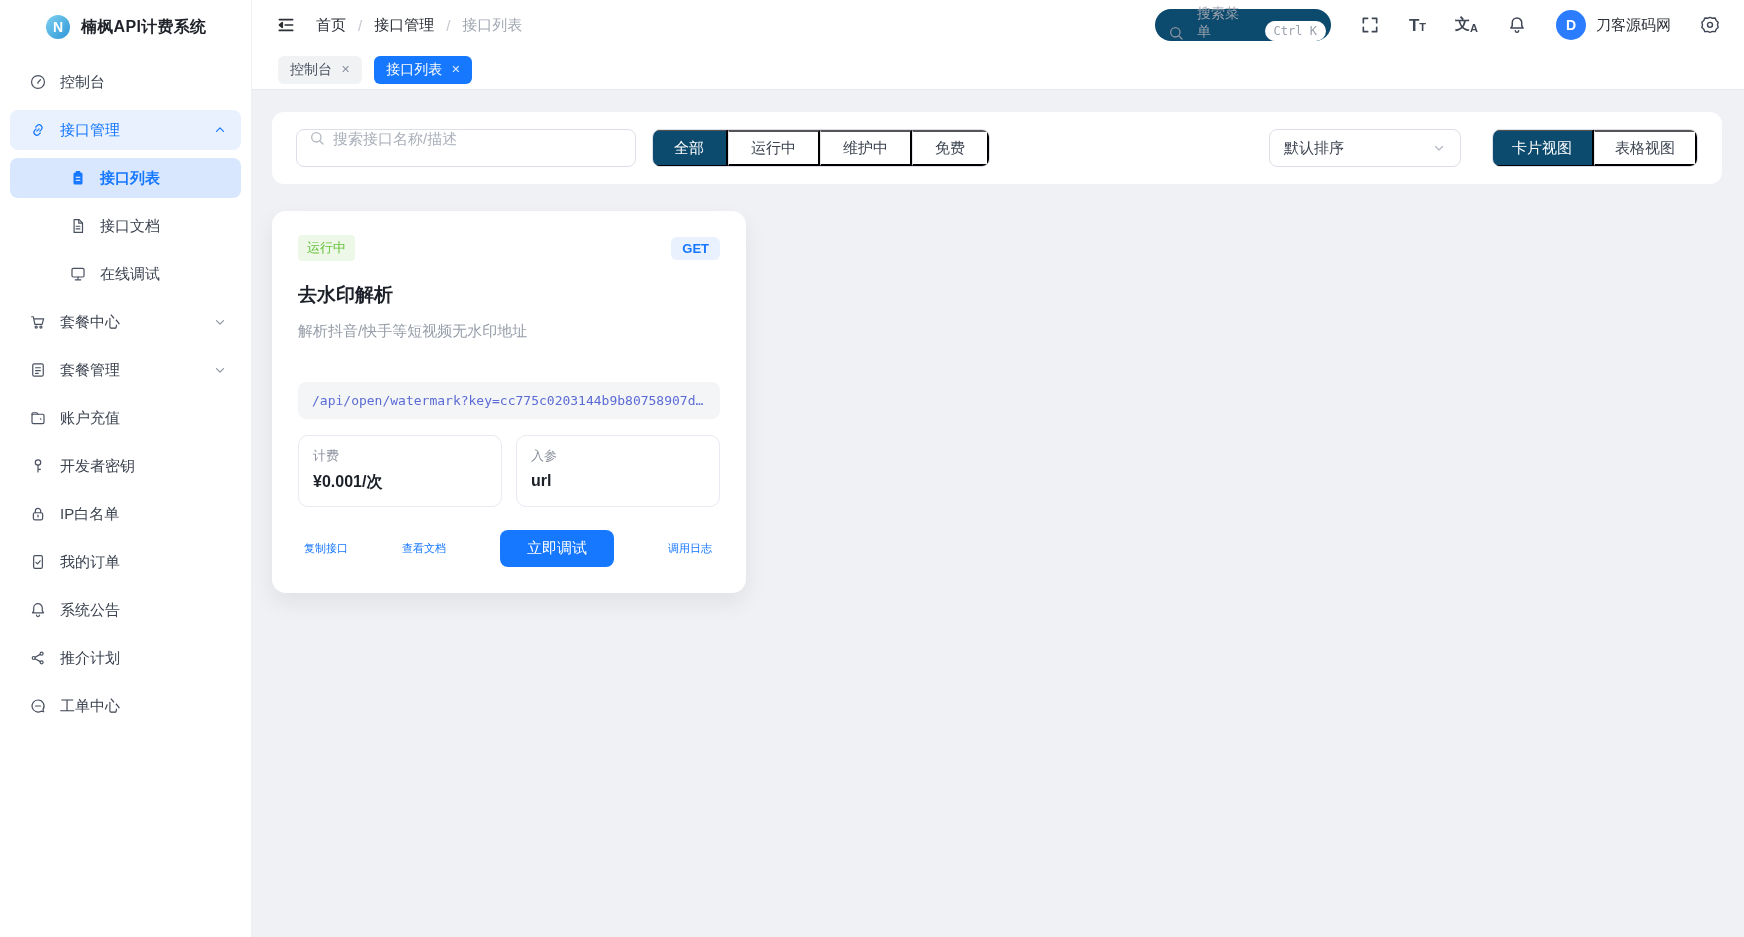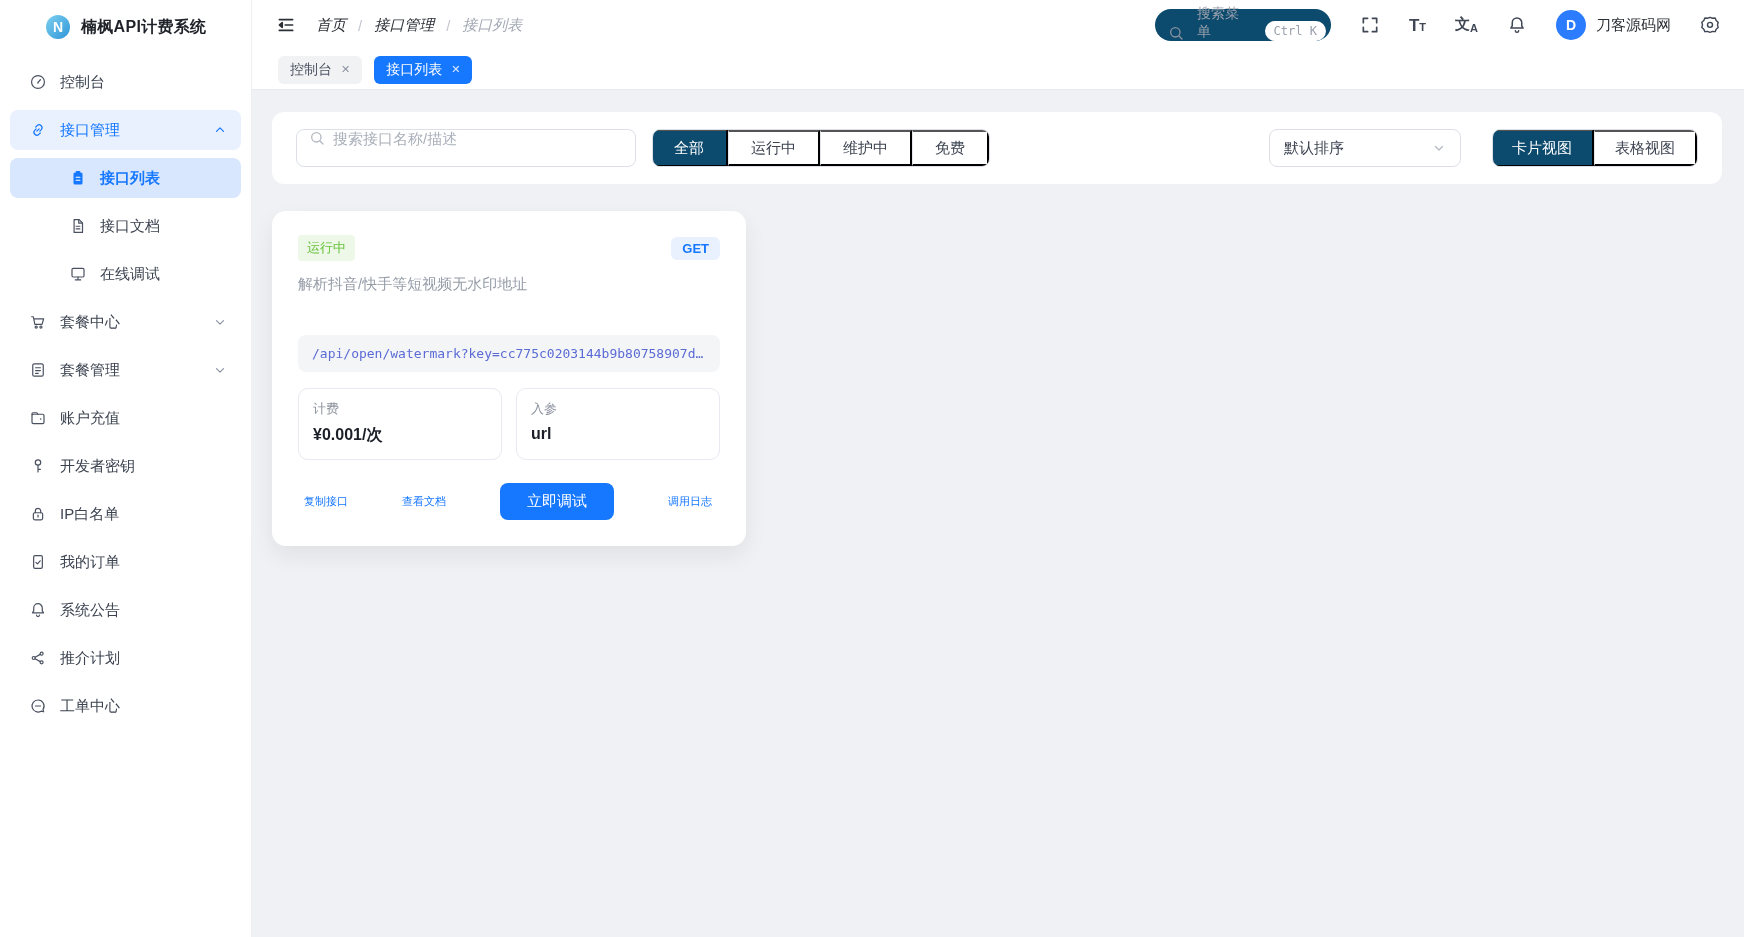--- a/index.html
+++ b/index.html
@@ -33,21 +33,21 @@
   .menu-item.sub-active { background:#d8e7fd; color:#1677ff; font-weight:bold; }
   .menu-item.sub-active .mi-icon { color:#1677ff; }
 
   
   .main { flex:1; display:flex; flex-direction:column; min-width:0; }
 
   .topbar { height:50px; background:#fff; display:flex; align-items:center;
             padding:0 24px; gap:20px; }
   .fold-icon { width:20px; height:20px; color:#2b2f36; cursor:pointer; }
   .breadcrumb { display:flex; align-items:center; gap:12px; font-size:15px; }
-  .crumb { color:#2b2f36; cursor:pointer;font-style:italic; }
+  .crumb { color:#2b2f36; cursor:pointer; }
   .crumb-sep { color:#c3c7cf; }
   .crumb.current { color:#a2a8b3; cursor:default; }
 
   .topbar-right { margin-left:auto; display:flex; align-items:center; gap:29px; }
   .search-pill { width:176px; height:32px; background:#0c4a6e; border-radius:16px;
                  display:flex; align-items:flex-end; gap:13px; padding:0 5px 0 13px;
                  color:#9aa1ac; font-size:14px; cursor:pointer; }
   .search-pill .sp-icon { width:16px; height:16px; color:#8b93a0; }
   .search-pill .sp-text { flex:1; }
   .kbd { background:#fff; border-radius:12px; padding:3px 9px;
@@ -352,20 +352,21 @@
           <button class="seg-btn">表格视图</button>
         </div>
       </div>
     </div>
 
     <section class="api-card">
       <div class="card-top">
         <span class="status-badge">运行中</span>
         <span class="method-badge">GET</span>
       </div>
+      <h2 class="card-title">去水印解析</h2>
       <p class="card-desc">解析抖音/快手等短视频无水印地址</p>
       <div class="endpoint">/api/open/watermark?key=cc775c0203144b9b80758907d7b…</div>
 
       <div class="info-row">
         <div class="info-box">
           <div class="info-label">计费</div>
           <div class="info-value">¥0.001/次</div>
         </div>
         <div class="info-box">
           <div class="info-label">入参</div>

